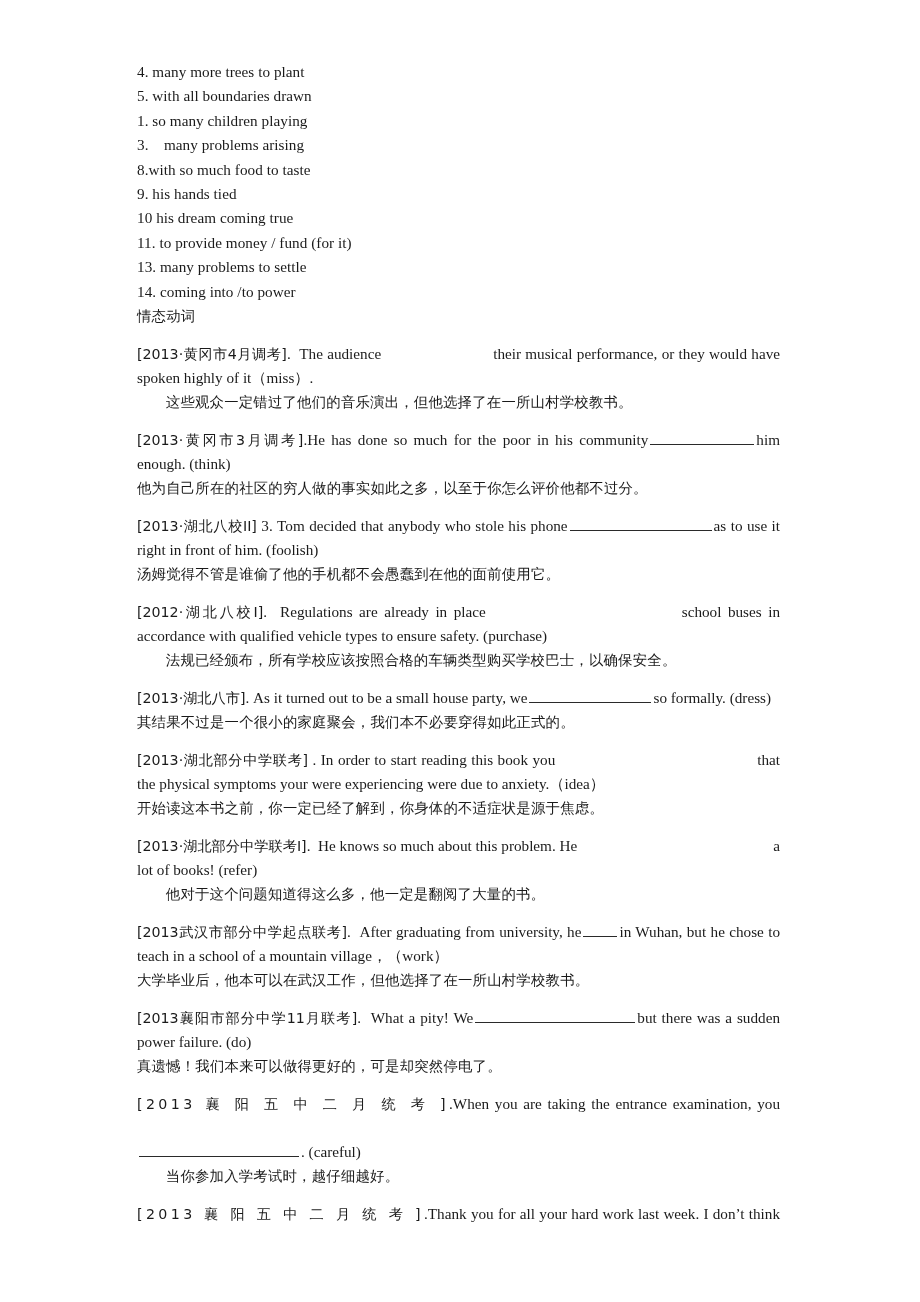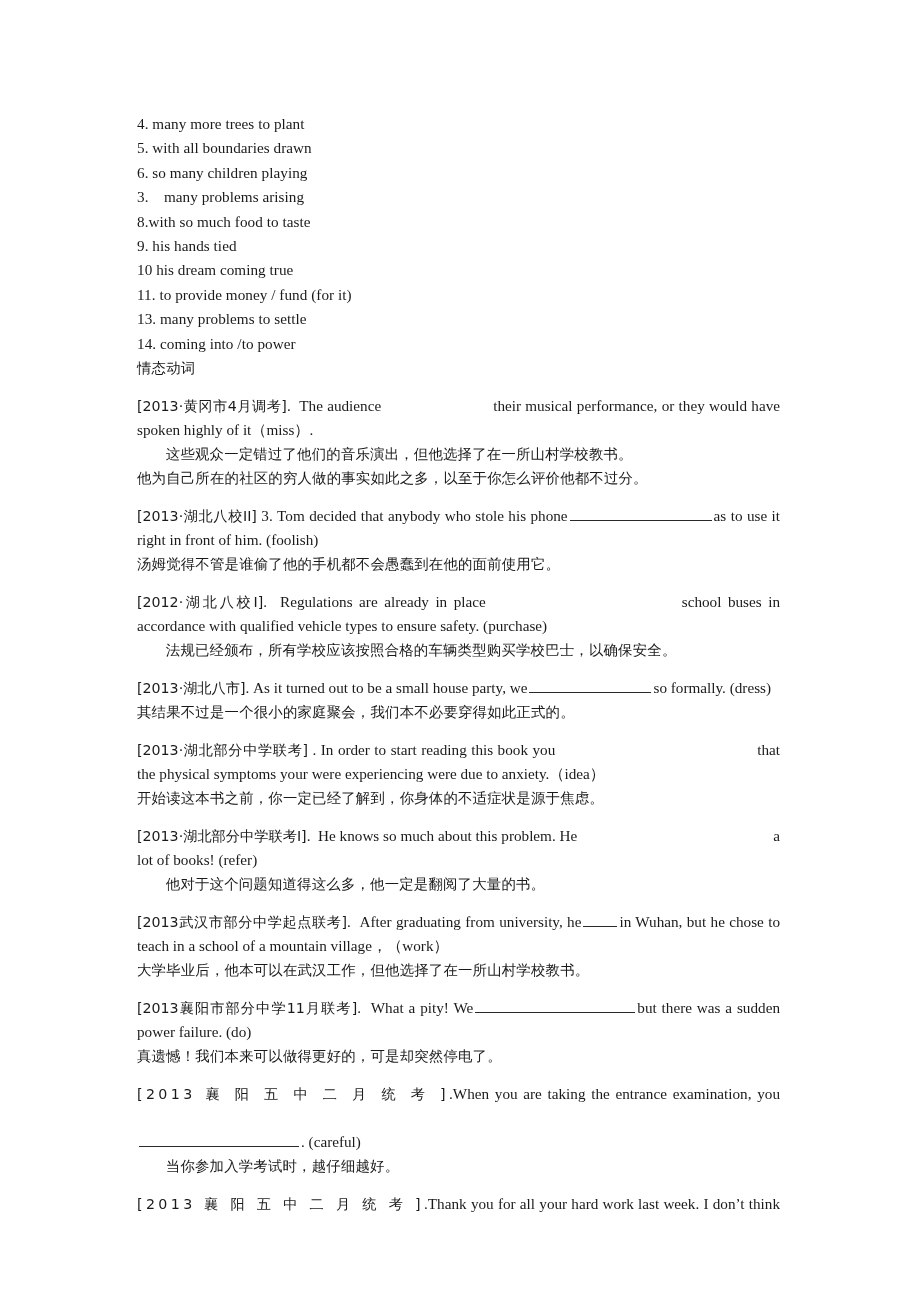--- a/index.html
+++ b/index.html
@@ -13,21 +13,21 @@
     height: 1302px;
     font-family: "Liberation Serif", "DejaVu Serif", serif;
     color: #1a1a1a;
     -webkit-font-smoothing: antialiased;
   }
   .page {
     position: relative;
     width: 920px;
     height: 1254px;
     box-sizing: border-box;
-    padding: 112px 140px 0 137px;
+    padding: 60px 140px 0 137px;
     background: #ffffff;
   }
   .doc-body {
     font-size: 15.2px;
     line-height: 24px;
   }
   
   .ln {
     margin: 0;
     font-size: 15.2px;
@@ -99,34 +99,35 @@
   .indent-lead { padding-left: 6px; }
 </style>
 </head>
 <body>
 
 <div class="page">
   <div class="doc-body">
 
     <p class="ln ans">4. many more trees to plant</p>
     <p class="ln ans">5. with all boundaries drawn</p>
-    <p class="ln ans">6. so many children playing</p>
+    <p class="ln ans">1. so many children playing</p>
     <p class="ln ans">3.    many problems arising</p>
     <p class="ln ans">8.with so much food to taste</p>
     <p class="ln ans">9. his hands tied</p>
     <p class="ln ans">10 his dream coming true</p>
     <p class="ln ans">11. to provide money / fund (for it)</p>
     <p class="ln ans">13. many problems to settle</p>
     <p class="ln ans">14. coming into /to power</p>
 
     <p class="ln zh">情态动词</p>
 
     <p class="ln q"><span class="tag">[2013·黄冈市4月调考]</span><span>.  The audience</span><span class="gap g-md"></span><span>their musical performance, or they would have spoken highly of it（miss）.</span></p>
     <p class="ln zh zh-indent">这些观众一定错过了他们的音乐演出，但他选择了在一所山村学校教书。</p>
 
+    <p class="ln q"><span class="tag">[2013·黄冈市3月调考]</span><span>.He has done so much for the poor in his community</span><span class="blank b-md"></span><span>him enough. (think)</span></p>
     <p class="ln zh">他为自己所在的社区的穷人做的事实如此之多，以至于你怎么评价他都不过分。</p>
 
     <p class="ln q"><span class="tag">[2013·湖北八校II]</span><span> 3. Tom decided that anybody who stole his phone</span><span class="blank b-xl"></span><span>as to use it right in front of him. (foolish)</span></p>
     <p class="ln zh">汤姆觉得不管是谁偷了他的手机都不会愚蠢到在他的面前使用它。</p>
 
     <p class="ln q"><span class="tag">[2012·湖北八校I]</span><span>.  Regulations are already in place</span><span class="gap g-xl"></span><span>school buses in accordance with qualified vehicle types to ensure safety. (purchase)</span></p>
     <p class="ln zh zh-indent">法规已经颁布，所有学校应该按照合格的车辆类型购买学校巴士，以确保安全。</p>
 
     <p class="ln q"><span class="tag">[2013·湖北八市]</span><span>. As it turned out to be a small house party, we</span><span class="blank b-lg"></span><span>so formally. (dress)</span></p>
     <p class="ln zh">其结果不过是一个很小的家庭聚会，我们本不必要穿得如此正式的。</p>

